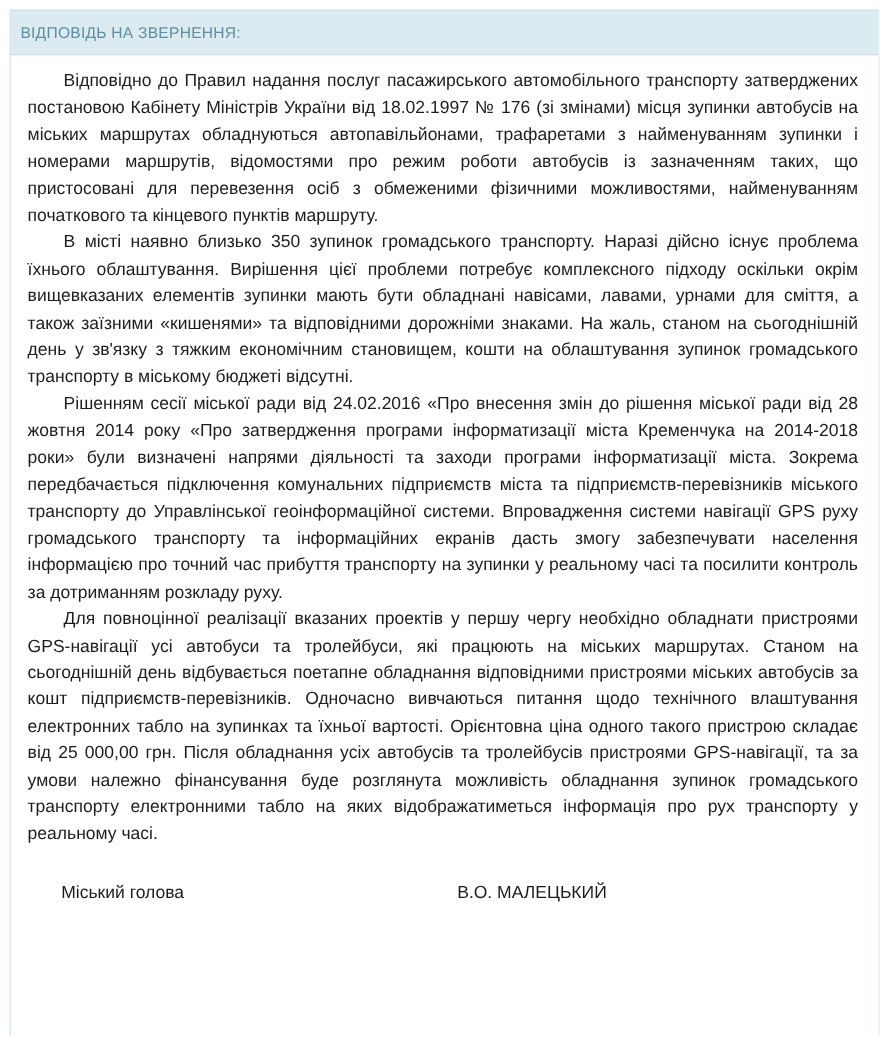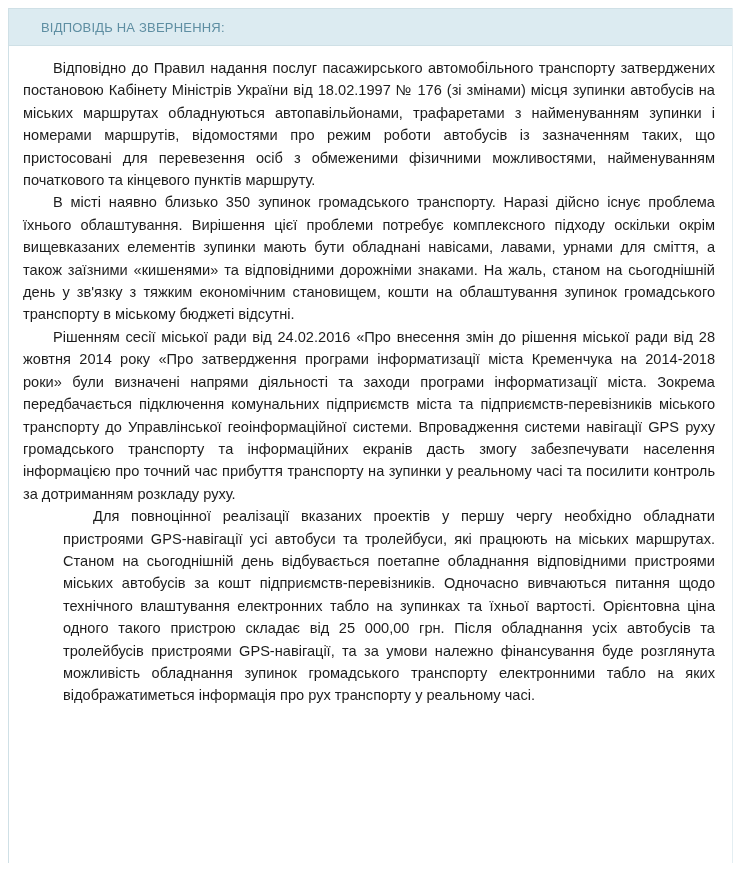--- a/index.html
+++ b/index.html
@@ -37,21 +37,21 @@
   }
 
   .panel-header {
     height: 38px;
     background: #dcebf1;
     border-top: 1px solid #cfe0e6;
     border-bottom: 1px solid #cfe0e6;
     box-sizing: border-box;
     display: flex;
     align-items: center;
-    padding-left: 32px;
+    padding-left: 8px;
   }
 
   .panel-header-title {
     font-size: 13px;
     letter-spacing: 0.2px;
     color: #5e8ea2;
     font-family: "Liberation Sans", sans-serif;
     white-space: nowrap;
   }
 
@@ -67,21 +67,20 @@
     text-indent: 30px;
     font-size: 14.6px;
     line-height: 22.4px;
     color: #1c1c1c;
     font-family: "Liberation Sans", sans-serif;
     hyphens: none;
   }
 
   .doc-paragraph:last-of-type {
     text-align: justify;
-    margin-left: 40px;
   }
 
   .signature-block {
     display: flex;
     align-items: baseline;
     margin-top: 26px;
     padding-left: 28px;
     font-size: 14.6px;
     line-height: 22px;
     color: #1c1c1c;
@@ -113,16 +112,20 @@
 
 
       <p class="doc-paragraph">Відповідно до Правил надання послуг пасажирського автомобільного транспорту затверджених постановою Кабінету Міністрів України від 18.02.1997 № 176 (зі змінами) місця зупинки автобусів на міських маршрутах обладнуються автопавільйонами, трафаретами з найменуванням зупинки і номерами маршрутів, відомостями про режим роботи автобусів із зазначенням таких, що пристосовані для перевезення осіб з обмеженими фізичними можливостями, найменуванням початкового та кінцевого пунктів маршруту.</p>
 
       <p class="doc-paragraph">В місті наявно близько 350 зупинок громадського транспорту. Наразі дійсно існує проблема їхнього облаштування. Вирішення цієї проблеми потребує комплексного підходу оскільки окрім вищевказаних елементів зупинки мають бути обладнані навісами, лавами, урнами для сміття, а також заїзними «кишенями» та відповідними дорожніми знаками. На жаль, станом на сьогоднішній день у зв'язку з тяжким економічним становищем, кошти на облаштування зупинок громадського транспорту в міському бюджеті відсутні.</p>
 
       <p class="doc-paragraph">Рішенням сесії міської ради від 24.02.2016 «Про внесення змін до рішення міської ради від 28 жовтня 2014 року «Про затвердження програми інформатизації міста Кременчука на 2014-2018 роки» були визначені напрями діяльності та заходи програми інформатизації міста. Зокрема передбачається підключення комунальних підприємств міста та підприємств-перевізників міського транспорту до Управлінської геоінформаційної системи. Впровадження системи навігації GPS руху громадського транспорту та інформаційних екранів дасть змогу забезпечувати населення інформацією про точний час прибуття транспорту на зупинки у реальному часі та посилити контроль за дотриманням розкладу руху.</p>
 
       <p class="doc-paragraph">Для повноцінної реалізації вказаних проектів у першу чергу необхідно обладнати пристроями GPS-навігації усі автобуси та тролейбуси, які працюють на міських маршрутах. Станом на сьогоднішній день відбувається поетапне обладнання відповідними пристроями міських автобусів за кошт підприємств-перевізників. Одночасно вивчаються питання щодо технічного влаштування електронних табло на зупинках та їхньої вартості. Орієнтовна ціна одного такого пристрою складає від 25 000,00 грн. Після обладнання усіх автобусів та тролейбусів пристроями GPS-навігації, та за умови належно фінансування буде розглянута можливість обладнання зупинок громадського транспорту електронними табло на яких відображатиметься інформація про рух транспорту у реальному часі.</p>
 
+      <div class="signature-block">
+        <span class="signature-role">Міський голова</span>
+        <span class="signature-name">В.О. МАЛЕЦЬКИЙ</span>
+      </div>
 
     </div>
   </div>
 </div>
 
 </body></html>

